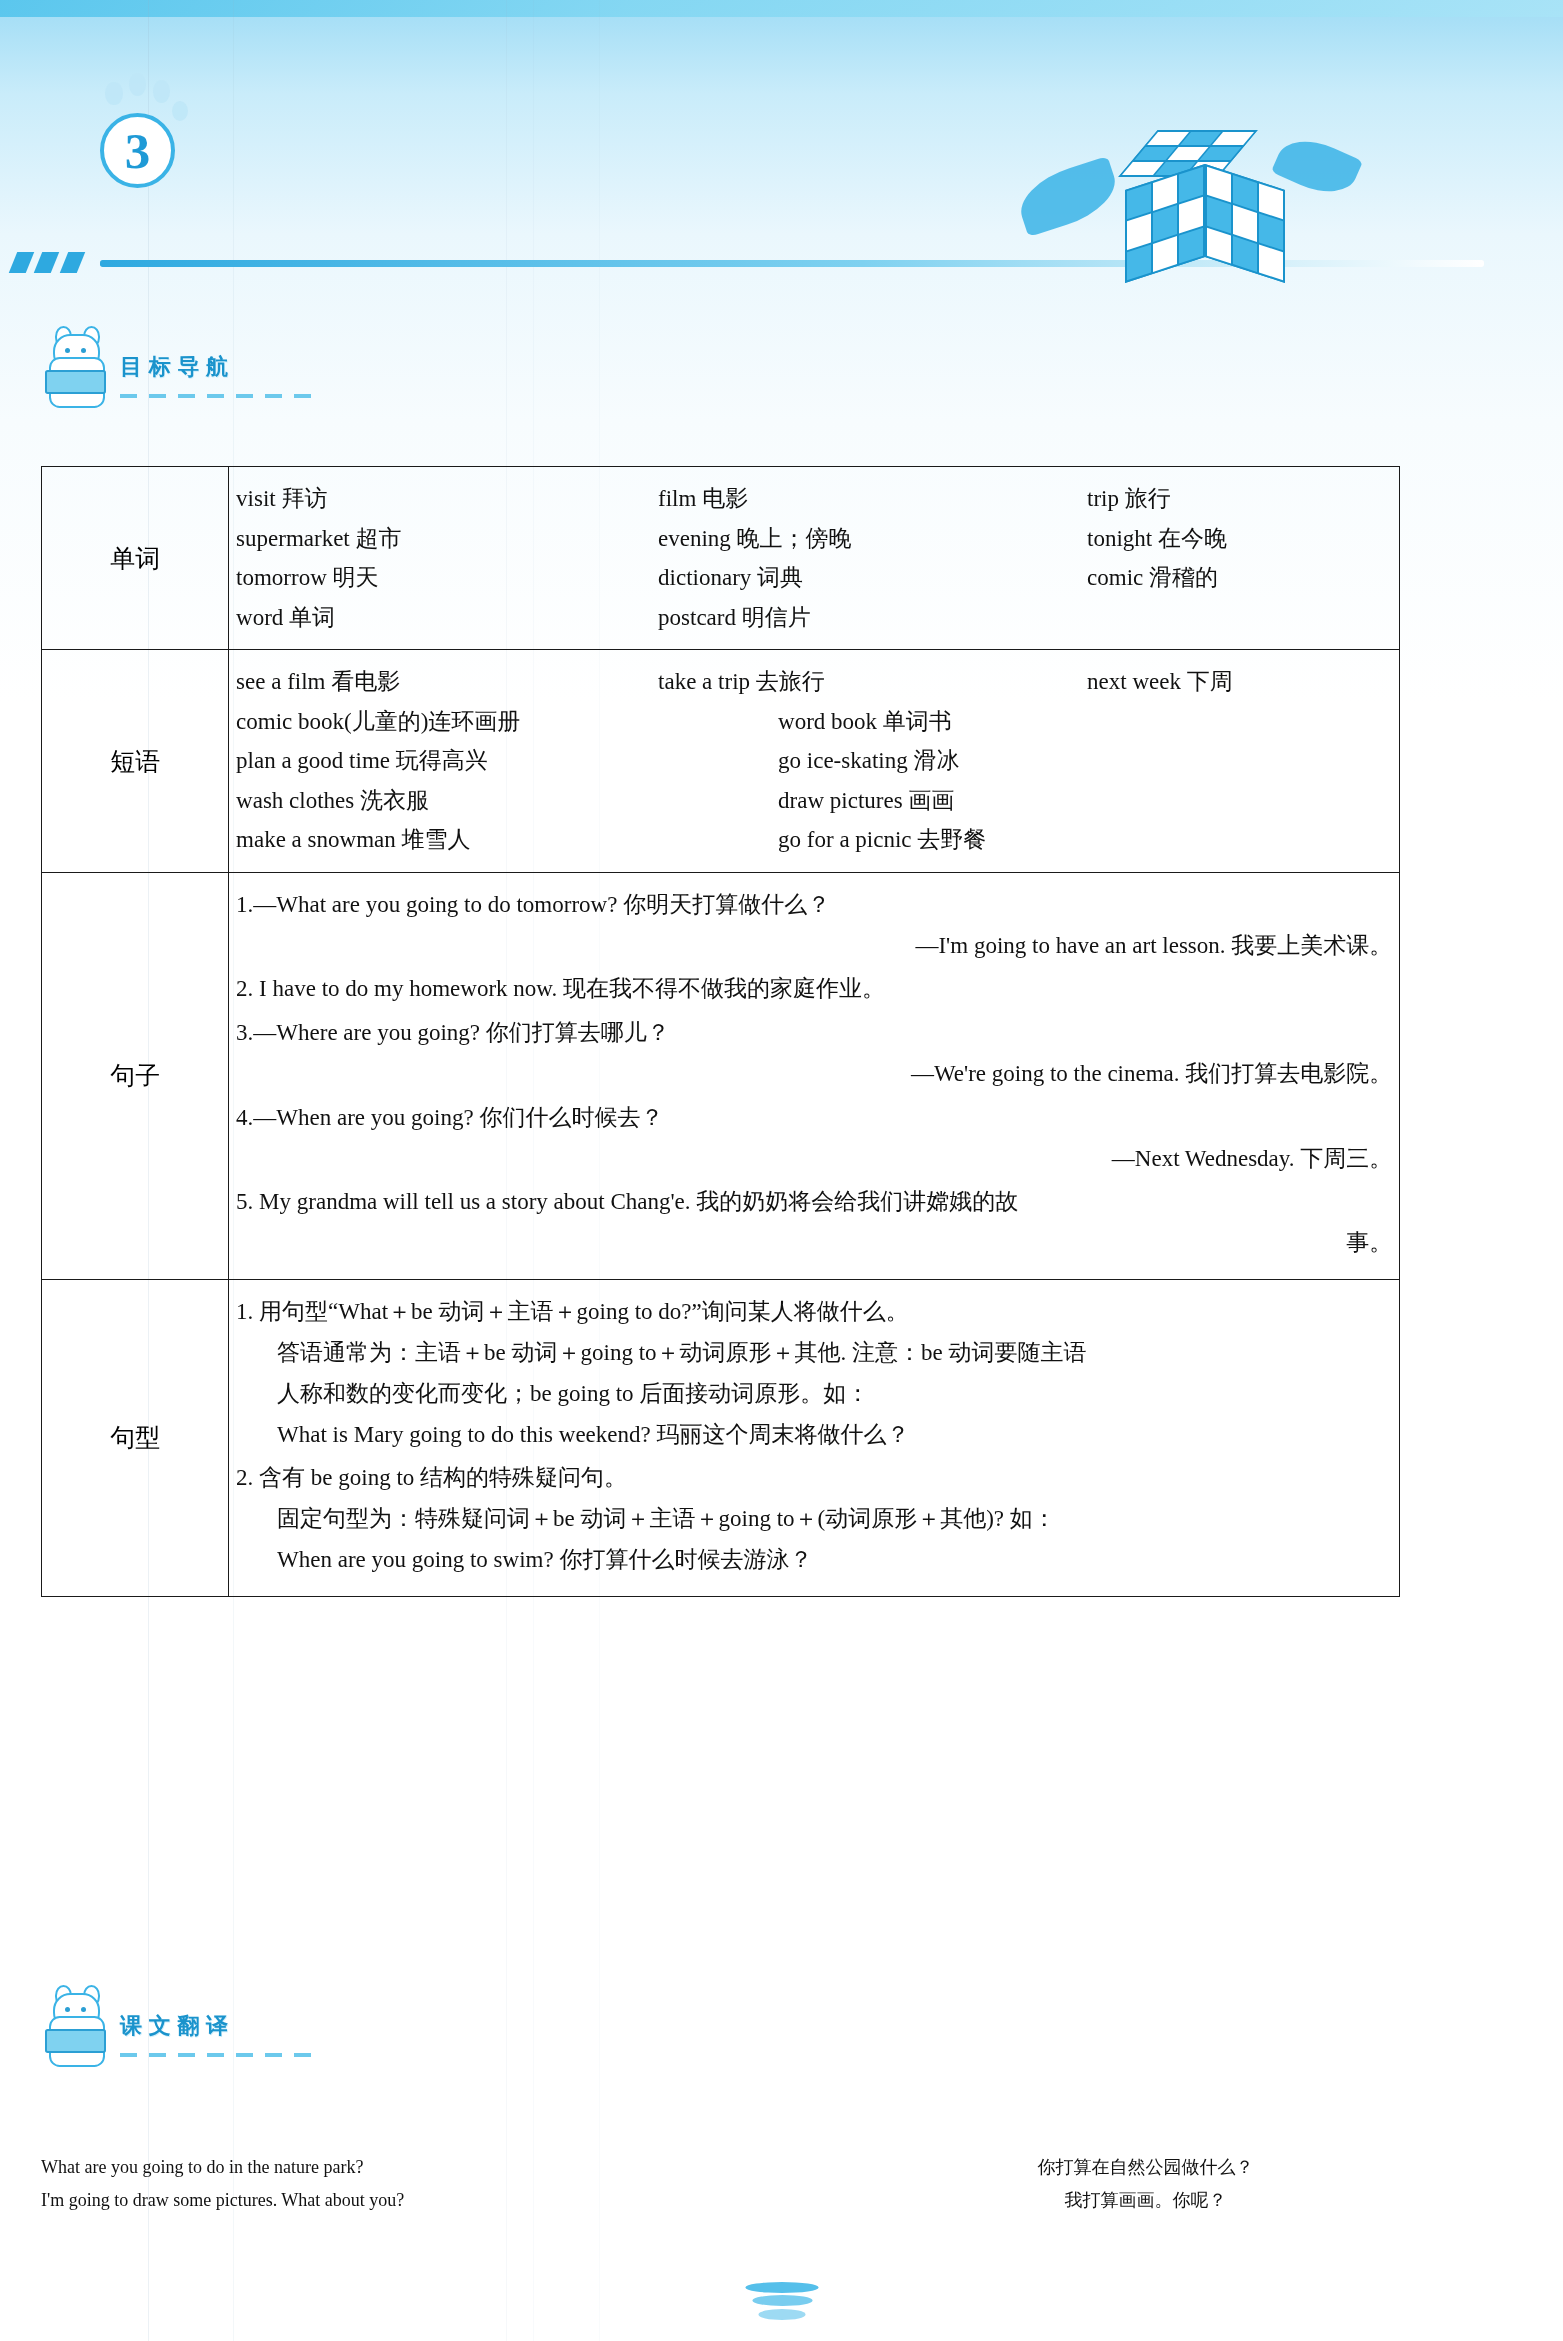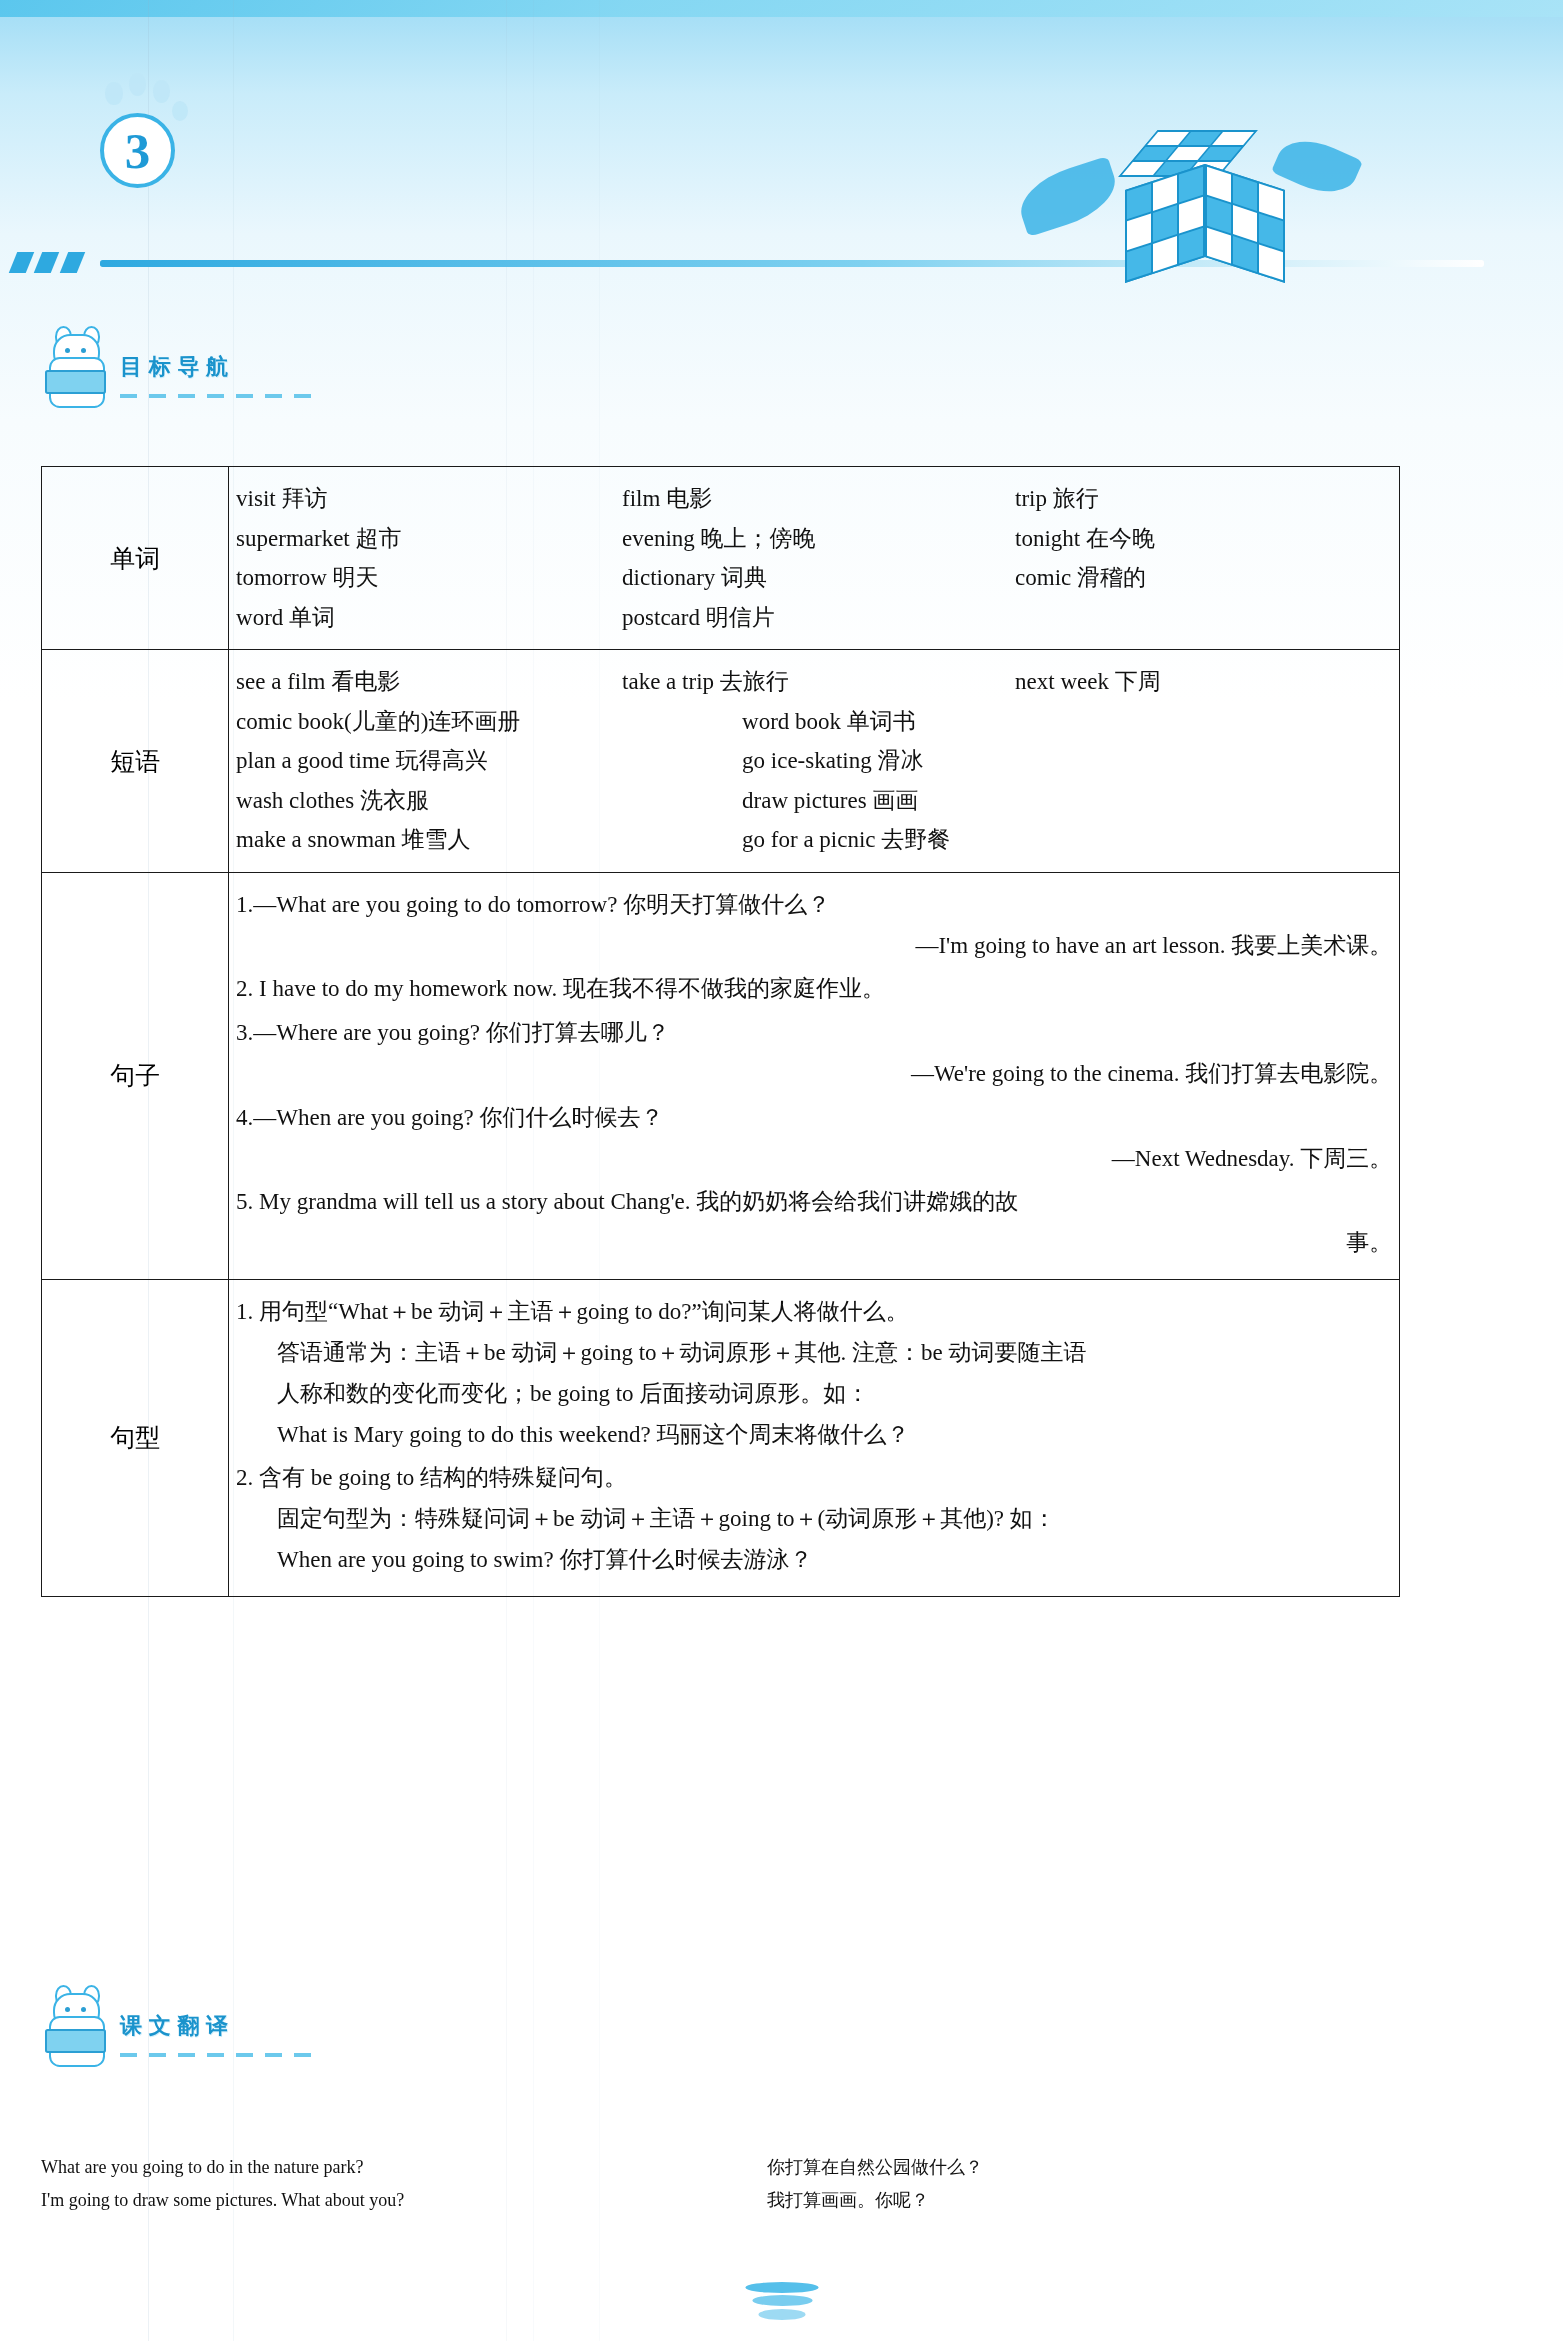--- a/index.html
+++ b/index.html
@@ -241,20 +241,21 @@
   }
   td.content {
     padding: 14.7px 17.3px;
   }
   .row-line {
     display: flex;
     font-size: 23px;
     line-height: 1.72;
     color: #111;
     white-space: nowrap;
+    gap: 36px;
   }
   .c1 { width: 386px; flex: none; }
   .c2 { width: 373px; flex: none; }
   .c3 { flex: 1; margin-left: 20px; }
   .p1 { width: 506px; flex: none; }
   .p2 { flex: 1; }
   .sentence {
     font-size: 23px;
     line-height: 1.78;
     color: #111;
@@ -274,21 +275,21 @@
     position: absolute;
     left: 41px;
     right: 40px;
     top: 2151px;
     font-size: 18px;
     line-height: 1.85;
     color: #111;
   }
   .trans-row { display: flex; }
   .trans-en { width: 726px; flex: none; }
-  .trans-cn { flex: 1; }
+  .trans-cn { flex: 1; text-align: center; }
   .footer-wave {
     position: absolute;
     left: 50%;
     bottom: 20px;
     transform: translateX(-50%);
     width: 73px;
     height: 40px;
   }
   .footer-wave span {
     position: absolute;

